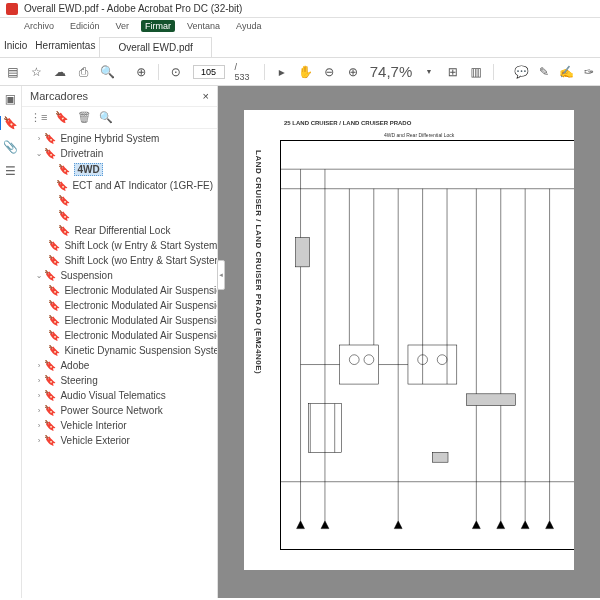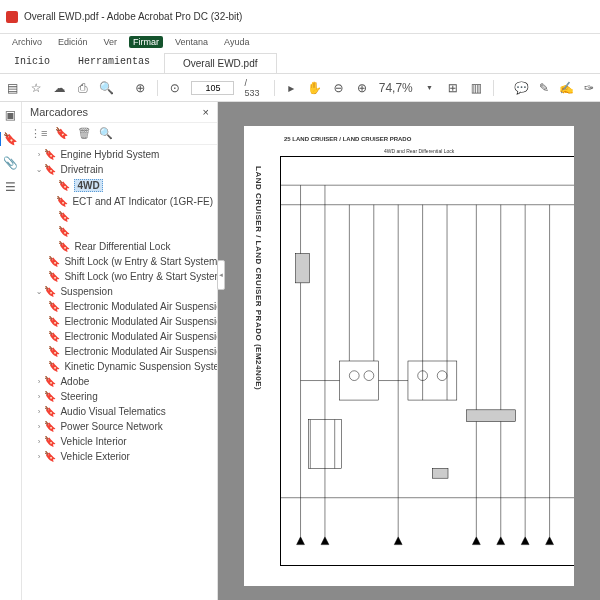--- a/index.html
+++ b/index.html
@@ -1,30 +1,30 @@
 <!DOCTYPE html>
 <html><head>
 <meta charset="utf-8">
 <style>
 * { margin: 0; padding: 0; box-sizing: border-box; font-family: "Segoe UI", Arial, sans-serif; }
 body { width: 600px; height: 600px; background: #fff; overflow: hidden; font-size: 10px; color: #333; }
-.titlebar { height: 34px; background: #fff; border-bottom: 1px solid #e0e0e0; display: flex; align-items: center; padding: 0 6px; gap: 6px; }
+.titlebar { height: 18px; background: #fff; border-bottom: 1px solid #e0e0e0; display: flex; align-items: center; padding: 0 6px; gap: 6px; }
 .titlebar .pdf-icon { width: 12px; height: 12px; background: #d9352b; border-radius: 2px; }
-.menubar { height: 16px; display: flex; align-items: center; padding: 0 8px; gap: 8px; font-size: 9px; color: #555; }
+.menubar { height: 16px; display: flex; align-items: center; padding: 0 20px; gap: 8px; font-size: 9px; color: #555; }
 .menubar span { padding: 1px 4px; }
 .menubar .firmar { background: #14532d; color: #fff; border-radius: 2px; }
 .tabbar { height: 24px; display: flex; align-items: center; border-bottom: 1px solid #ddd; font-size: 10px; }
-.tabbar .nav { padding: 0 14px; color: #333; font-family: Liberation Mono, monospace; }
+.tabbar .nav { padding: 0 4px; color: #333; }
 .tabbar .tab { padding: 4px 18px; border-top: 1px solid #ddd; border-left: 1px solid #ddd; border-right: 1px solid #ddd; background: #fff; position: relative; top: 1px; }
 .toolbar { height: 28px; display: flex; align-items: center; border-bottom: 1px solid #ddd; padding: 0 6px; gap: 10px; color: #555; }
 .toolbar .ico { width: 14px; height: 14px; display: flex; align-items: center; justify-content: center; font-size: 12px; }
 .toolbar .sep { width: 1px; height: 16px; background: #ddd; }
-.toolbar .pageinput { width: 43px; height: 14px; border: 1px solid #ccc; font-size: 9px; text-align: center; }
+.toolbar .pageinput { width: 32px; height: 14px; border: 1px solid #ccc; font-size: 9px; text-align: center; }
 .toolbar .pages { font-size: 9px; }
-.toolbar .zoom { font-size: 12px; }
+.toolbar .zoom { font-size: 15px; }
 .toolbar .hand { color: #1473e6; }
 .toolbar .spacer { flex: 1; }
 .toolbar .right-ico { font-size: 12px; color: #555; }
 .main { display: flex; height: 512px; }
 .rail { width: 22px; border-right: 1px solid #e5e5e5; display: flex; flex-direction: column; align-items: center; gap: 10px; padding-top: 6px; color: #666; }
 .rail .ico { font-size: 12px; }
 .rail .active { color: #1473e6; border-left: 2px solid #1473e6; padding-left: 2px; margin-left: -4px; }
 .sidebar { width: 196px; border-right: 1px solid #e0e0e0; display: flex; flex-direction: column; }
 .side-head { display: flex; align-items: center; justify-content: space-between; padding: 4px 8px; border-bottom: 1px solid #eee; font-size: 11px; color: #444; gap: 38px; }
 .side-tools { display: flex; gap: 8px; padding: 4px 8px; color: #777; font-size: 11px; border-bottom: 1px solid #eee; }

